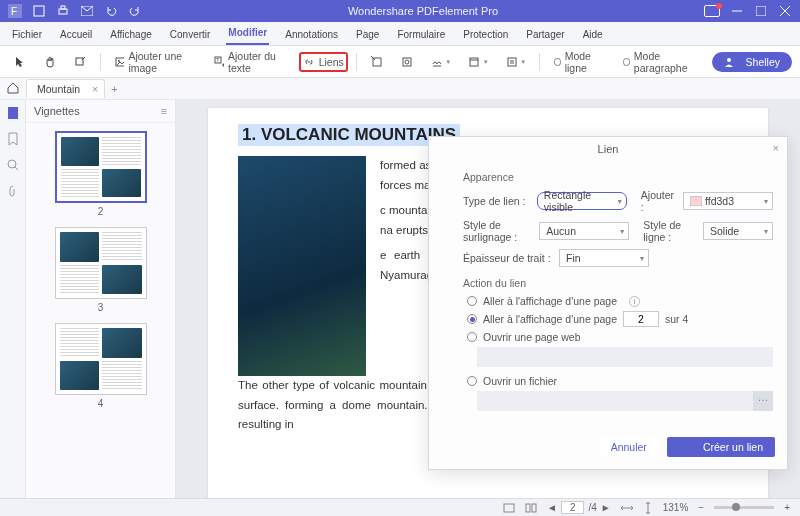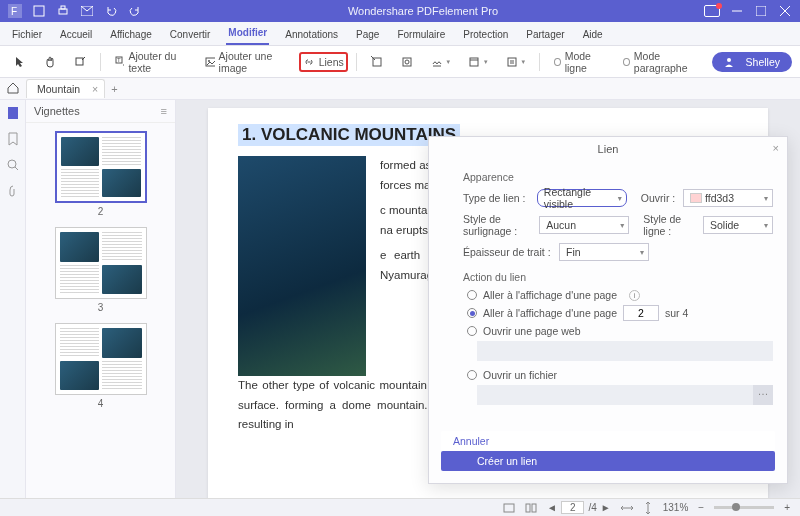--- a/index.html
+++ b/index.html
@@ -62,21 +62,21 @@
 .dialog .sel { border: 1px solid #c8c8d4; background: #fff; padding: 2px 16px 2px 6px; font-size: 10.5px; color: #444; position: relative; min-width: 90px; height: 18px; display: inline-flex; align-items: center; }
 .dialog .sel.accent { border-color: #5a5fcf; border-radius: 7px; }
 .dialog .sel::after { content: "▾"; position: absolute; right: 4px; font-size: 8px; color: #888; }
 .dialog .radio-row { display: flex; align-items: center; gap: 6px; font-size: 10.5px; color: #555; margin: 4px 0 4px 4px; }
 .dialog .radio { width: 10px; height: 10px; border: 1px solid #888; border-radius: 50%; display: inline-flex; align-items: center; justify-content: center; }
 .dialog .radio.checked::after { content: ""; width: 5px; height: 5px; background: #5a5fcf; border-radius: 50%; }
 .dialog .txtfield { background: #eceef3; height: 20px; margin: 2px 0 8px 14px; }
 .dialog .txtfield.withbtn { display: flex; }
 .dialog .txtfield.withbtn .browse { width: 20px; background: #dcdee6; margin-left: auto; text-align: center; color: #888; }
 .dialog .pageinput { width: 36px; border: 1px solid #c8c8d4; text-align: center; font-size: 10.5px; height: 16px; }
-.dialog .footer { display: flex; justify-content: flex-end; padding: 8px 12px 12px; flex-direction: column; }
+.dialog .footer { display: flex; justify-content: flex-end; gap: 8px; padding: 8px 12px 12px; }
 .dialog .btn { padding: 4px 12px; font-size: 10.5px; border-radius: 2px; cursor: pointer; }
 .dialog .btn.secondary { color: #5a5fcf; background: #fff; }
 .dialog .btn.primary { background: #5a5fcf; color: #fff; padding-left: 36px; }
 .color-swatch { width: 12px; height: 10px; background: #ffd3d3; border: 1px solid #ccc; display: inline-block; vertical-align: middle; margin-right: 3px; }
 
 .statusbar { height: 18px; background: #f1f2f7; border-top: 1px solid #ddd; display: flex; align-items: center; justify-content: flex-end; gap: 10px; padding: 0 10px; font-size: 10px; color: #666; }
 .statusbar .pagectrl { display: flex; align-items: center; gap: 4px; }
 .statusbar .pgbox { border: 1px solid #ccc; padding: 0 8px; background: #fff; }
 .statusbar .zoom-slider { width: 60px; height: 3px; background: #ccc; position: relative; }
 .statusbar .zoom-slider::after { content: ""; position: absolute; left: 30%; top: -3px; width: 8px; height: 8px; background: #888; border-radius: 50%; }
@@ -172,34 +172,34 @@
     </span>
   <span class="tbtn">
       <svg width="12" height="12">
         <rect x="2" y="2" width="7" height="7" fill="none" stroke="#444"></rect>
         <line x1="8" y1="4" x2="11" y2="1" stroke="#444"></line>
       </svg>
     </span>
   <div class="sep"></div>
   <span class="tbtn">
       <svg width="12" height="12">
+        <rect x="1" y="2" width="10" height="8" fill="none" stroke="#555"></rect>
+        <circle cx="4" cy="5" r="1" fill="#555"></circle>
+        <path d="M2 9 L5 6 L7 8 L10 5" stroke="#555" fill="none"></path>
+      </svg>
+      <span>Ajouter une image</span>
+    </span>
+  <span class="tbtn">
+      <svg width="12" height="12">
         <rect x="1" y="1" width="6" height="6" fill="none" stroke="#555"></rect>
         <text x="2" y="6" font-size="6" fill="#555">T</text>
         <line x1="8" y1="9" x2="11" y2="9" stroke="#555"></line>
         <line x1="9.5" y1="7.5" x2="9.5" y2="10.5" stroke="#555"></line>
       </svg>
       <span>Ajouter du texte</span>
-    </span>
-  <span class="tbtn">
-      <svg width="12" height="12">
-        <rect x="1" y="2" width="10" height="8" fill="none" stroke="#555"></rect>
-        <circle cx="4" cy="5" r="1" fill="#555"></circle>
-        <path d="M2 9 L5 6 L7 8 L10 5" stroke="#555" fill="none"></path>
-      </svg>
-      <span>Ajouter une image</span>
     </span>
   <span class="tbtn highlighted">
       <svg width="12" height="12">
         <path d="M4 8 A2.5 2.5 0 0 1 4 4 L5 4 M8 4 A2.5 2.5 0 0 1 8 8 L7 8 M4.5 6 L7.5 6" stroke="#555" fill="none"></path>
       </svg>
       <span>Liens</span>
     </span>
   <div class="sep"></div>
   <span class="tbtn">
       <svg width="12" height="12">
@@ -340,21 +340,21 @@
 
     <div class="dialog">
       <div class="dlg-title"><span>Lien</span><span class="dlg-close">×</span></div>
       <div class="dlg-body">
         <div class="section-label">Apparence</div>
         <div class="row">
           <span class="lbl">Type de lien :</span>
           <span class="sel accent">
               <span>Rectangle visible</span>
             </span>
-          <span class="lbl" style="width:48px;margin-left:8px">Ouvrir :</span>
+          <span class="lbl" style="width:48px;margin-left:8px">Ajouter :</span>
           <span class="sel">
               <span class="color-swatch"></span>
               <span>ffd3d3</span>
             </span>
         </div>
         <div class="row">
           <span class="lbl">Style de surlignage :</span>
           <span class="sel">
               <span>Aucun</span>
             </span>

